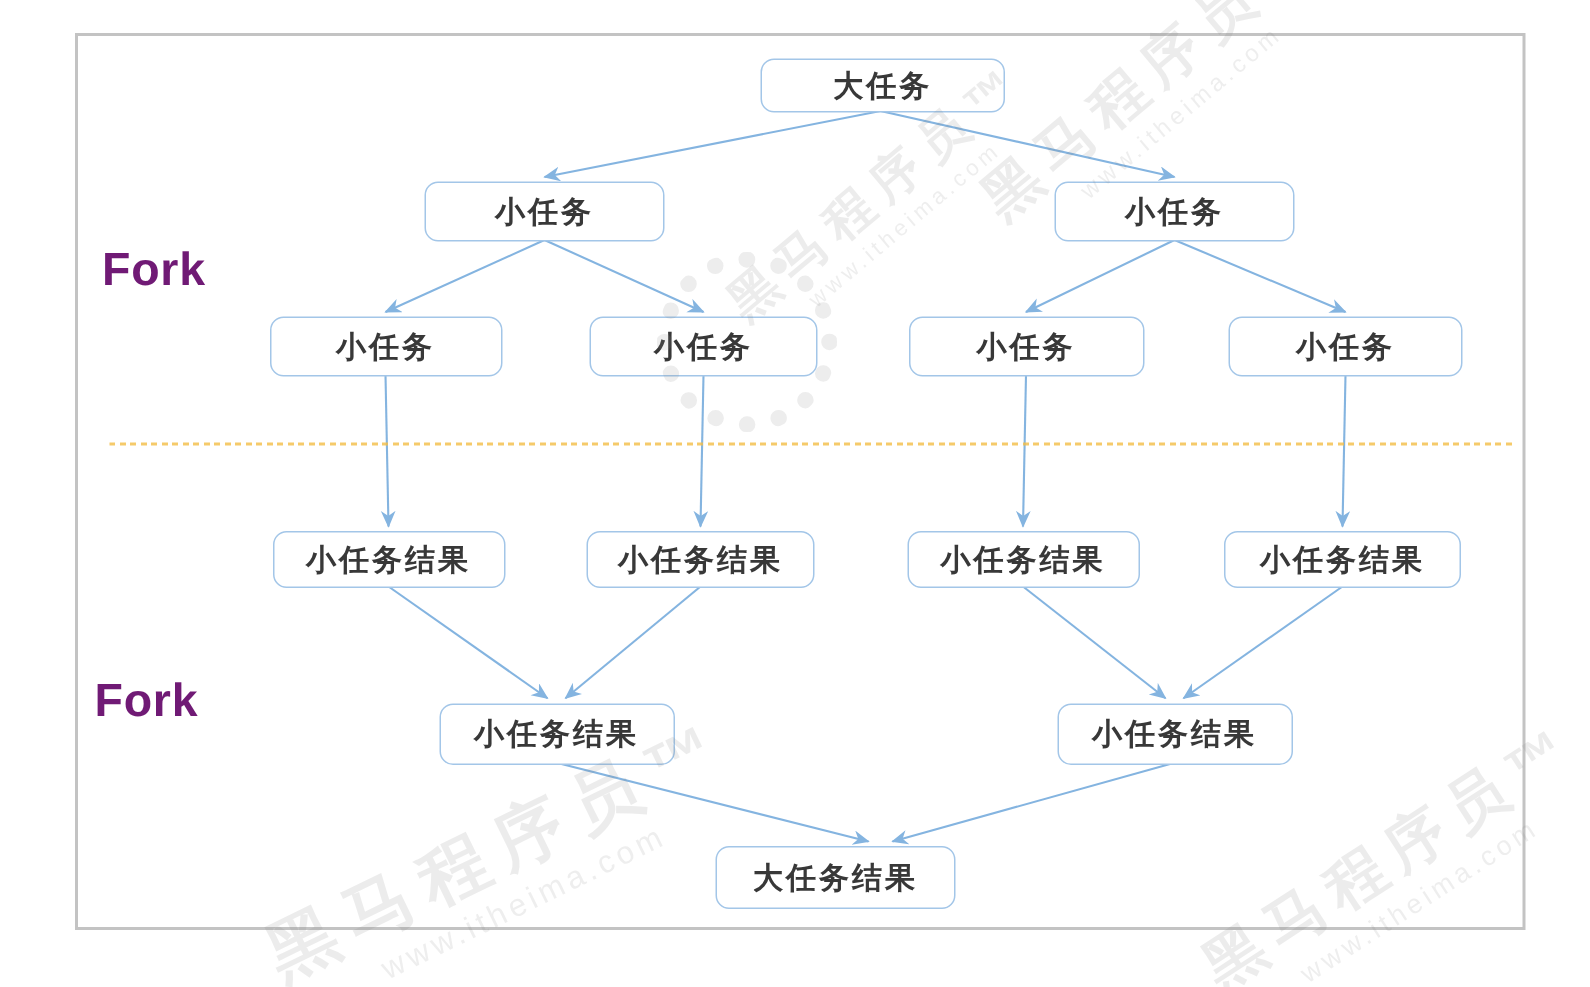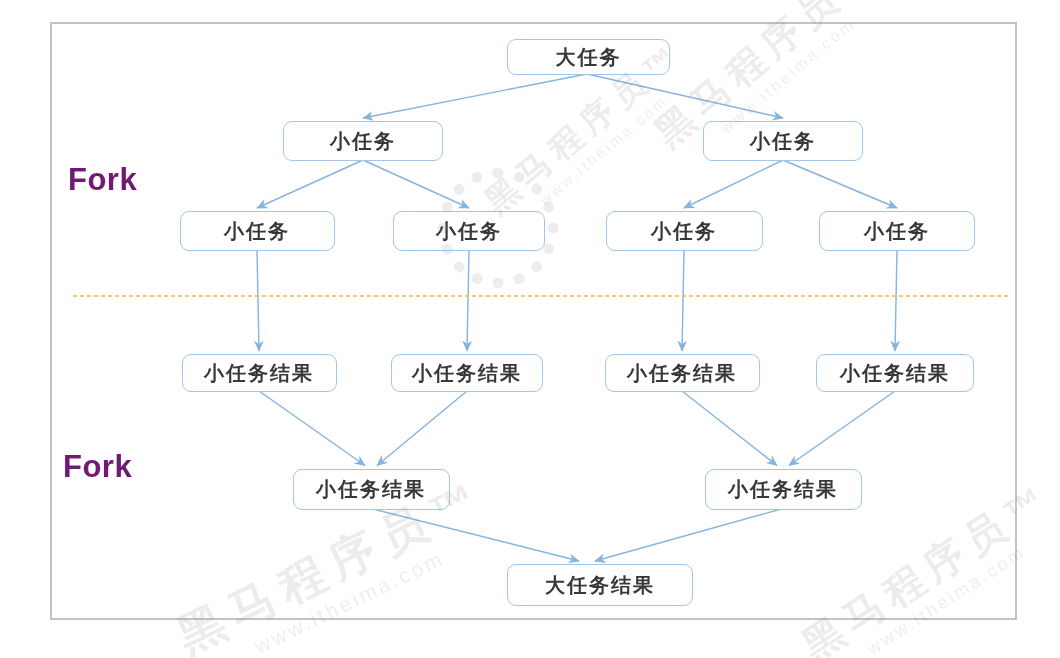--- a/index.html
+++ b/index.html
@@ -94,21 +94,21 @@
       <div class="node" style="left: 179.5px; top: 211px; width: 155px; height: 40px;">小任务</div>
       <div class="node" style="left: 393px; top: 211px; width: 152px; height: 40px;">小任务</div>
       <div class="node" style="left: 605.5px; top: 211px; width: 157px; height: 40px;">小任务</div>
       <div class="node" style="left: 819px; top: 211px; width: 156px; height: 40px;">小任务</div>
       <div class="node" style="left: 181.5px; top: 354px; width: 155px; height: 38px;">小任务结果</div>
       <div class="node" style="left: 391px; top: 354px; width: 152px; height: 38px;">小任务结果</div>
       <div class="node" style="left: 604.5px; top: 354px; width: 155px; height: 38px;">小任务结果</div>
       <div class="node" style="left: 816px; top: 354px; width: 158px; height: 38px;">小任务结果</div>
       <div class="node" style="left: 292.5px; top: 468.5px; width: 157px; height: 41px;">小任务结果</div>
       <div class="node" style="left: 704.5px; top: 468.5px; width: 157px; height: 41px;">小任务结果</div>
-      <div class="node" style="left: 507px; top: 564px; width: 186px; height: 42px; text-align: right;">大任务结果</div>
+      <div class="node" style="left: 477px; top: 564px; width: 160px; height: 42px; text-align: right;">大任务结果</div>
     </div>
 
   <div class="wm" id="wm-top-right">
     <div class="wm-main">黑马程序员™</div>
     <div class="wm-sub">www.itheima.com</div>
   </div>
   <div class="wm" id="wm-center">
     <div class="wm-main">黑马程序员™</div>
     <div class="wm-sub">www.itheima.com</div>
   </div>

